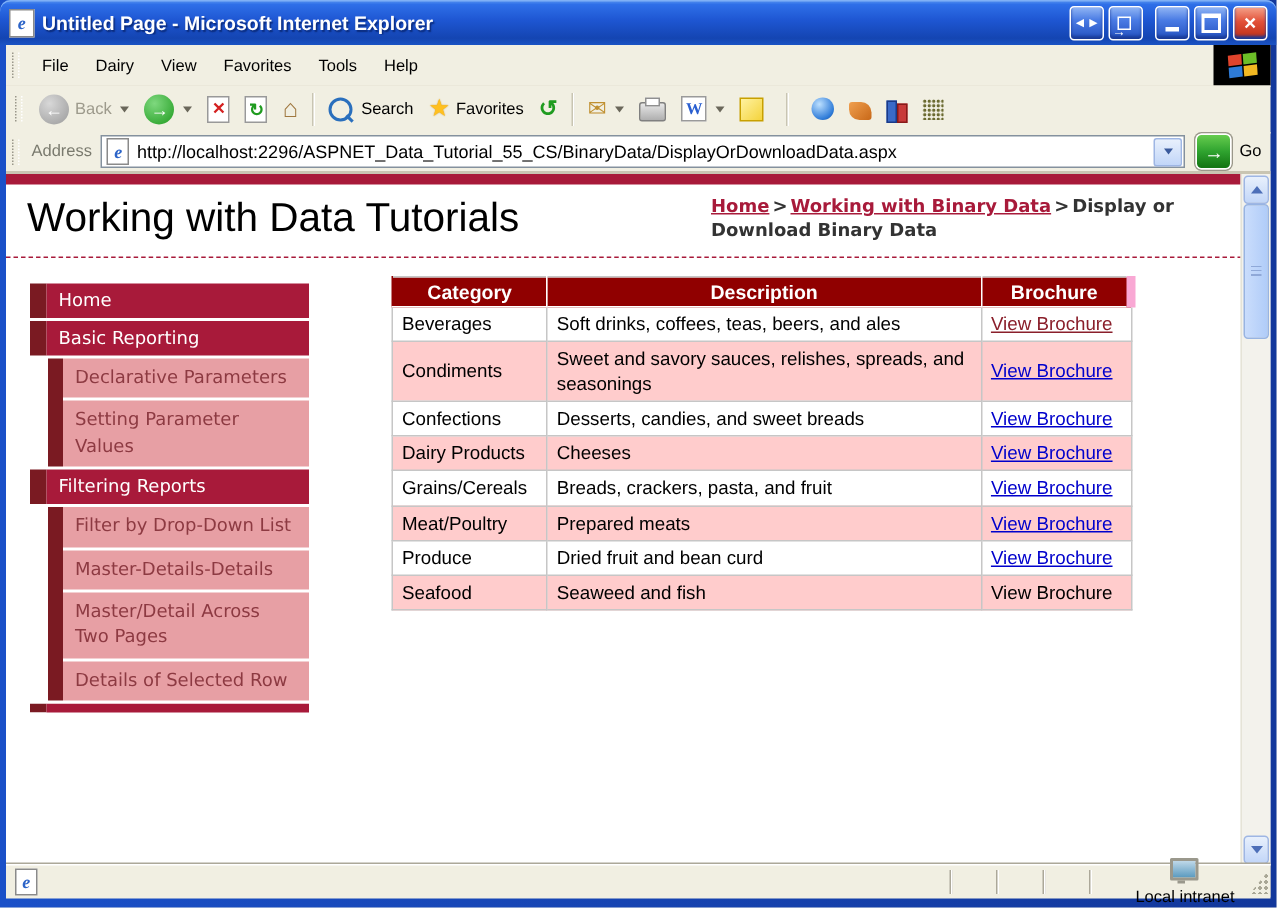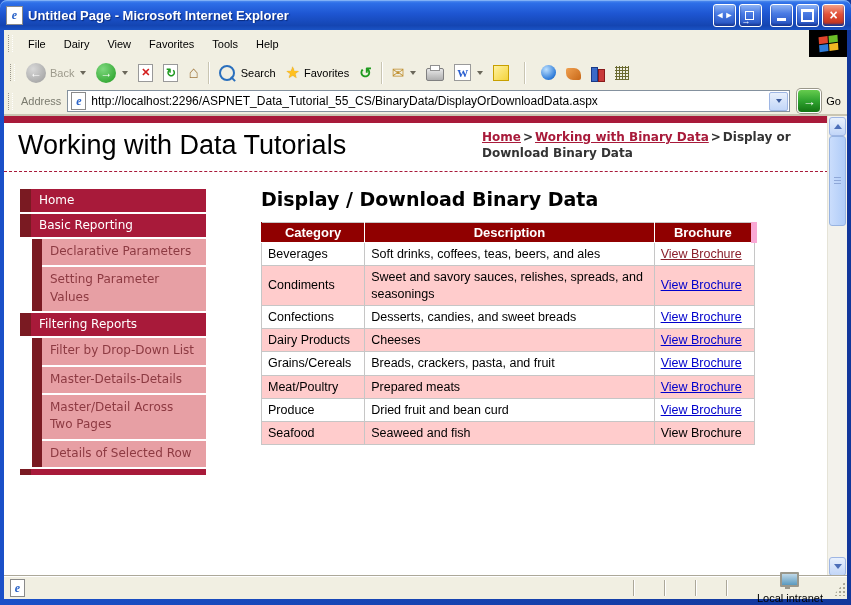--- a/index.html
+++ b/index.html
@@ -94,21 +94,21 @@
   .sb-thumb{position:absolute;left:1px;right:1px;top:20px;height:88px;border-radius:3px;border:1px solid #98B4E2;
     background:linear-gradient(90deg,#CADDFC,#B0CCF8);}
   .sb-thumb::after{content:"";position:absolute;left:4px;right:4px;top:50%;margin-top:-4px;height:8px;
     background:repeating-linear-gradient(180deg,#8FA8D8 0 1px,transparent 1px 3px);}
 
   
   .page{position:absolute;left:0;top:0;right:19px;bottom:0;background:#fff;}
   .red-strip{height:7px;background:#A81A3A;}
   .page-header{position:relative;height:48px;border-bottom:1px dashed #A81A3A;padding-left:36px;}
   .site-title{position:absolute;left:14px;top:7px;font-family:"Liberation Sans",sans-serif;font-size:27px;color:#000;white-space:nowrap;}
-  .breadcrumb{position:absolute;right:24px;top:7px;width:322px;font-family:"DejaVu Sans",sans-serif;font-weight:bold;font-size:12px;
+  .breadcrumb{position:absolute;right:32px;top:7px;width:322px;font-family:"DejaVu Sans",sans-serif;font-weight:bold;font-size:12px;
     color:#333;line-height:1.32;}
   .breadcrumb a{color:#A81A3A;text-decoration:underline;cursor:pointer;}
   .bc-sep{padding:0 2px;}
 
   .page-body{position:relative;}
 
   
   .sidebar{position:absolute;left:16px;top:17px;width:186px;font-family:"DejaVu Sans",sans-serif;font-size:12px;}
   .nav-item{display:flex;margin-bottom:2px;cursor:pointer;}
   .nav-item .accent{width:11px;background:#7A1A22;}
@@ -319,21 +319,20 @@
               <div class="sub-bar">Details of Selected Row</div>
             </div>
           </div>
           <div class="nav-item nav-partial">
             <div class="accent"></div>
             <div class="bar"></div>
           </div>
         </div>
 
         <div class="main">
-          <div class="main-heading">Display / Download Binary Data</div>
           <table class="data-table">
             <thead>
               <tr>
                 <th>Category</th>
                 <th>Description</th>
                 <th>Brochure</th>
               </tr>
             </thead>
             <tbody>
               <tr>

